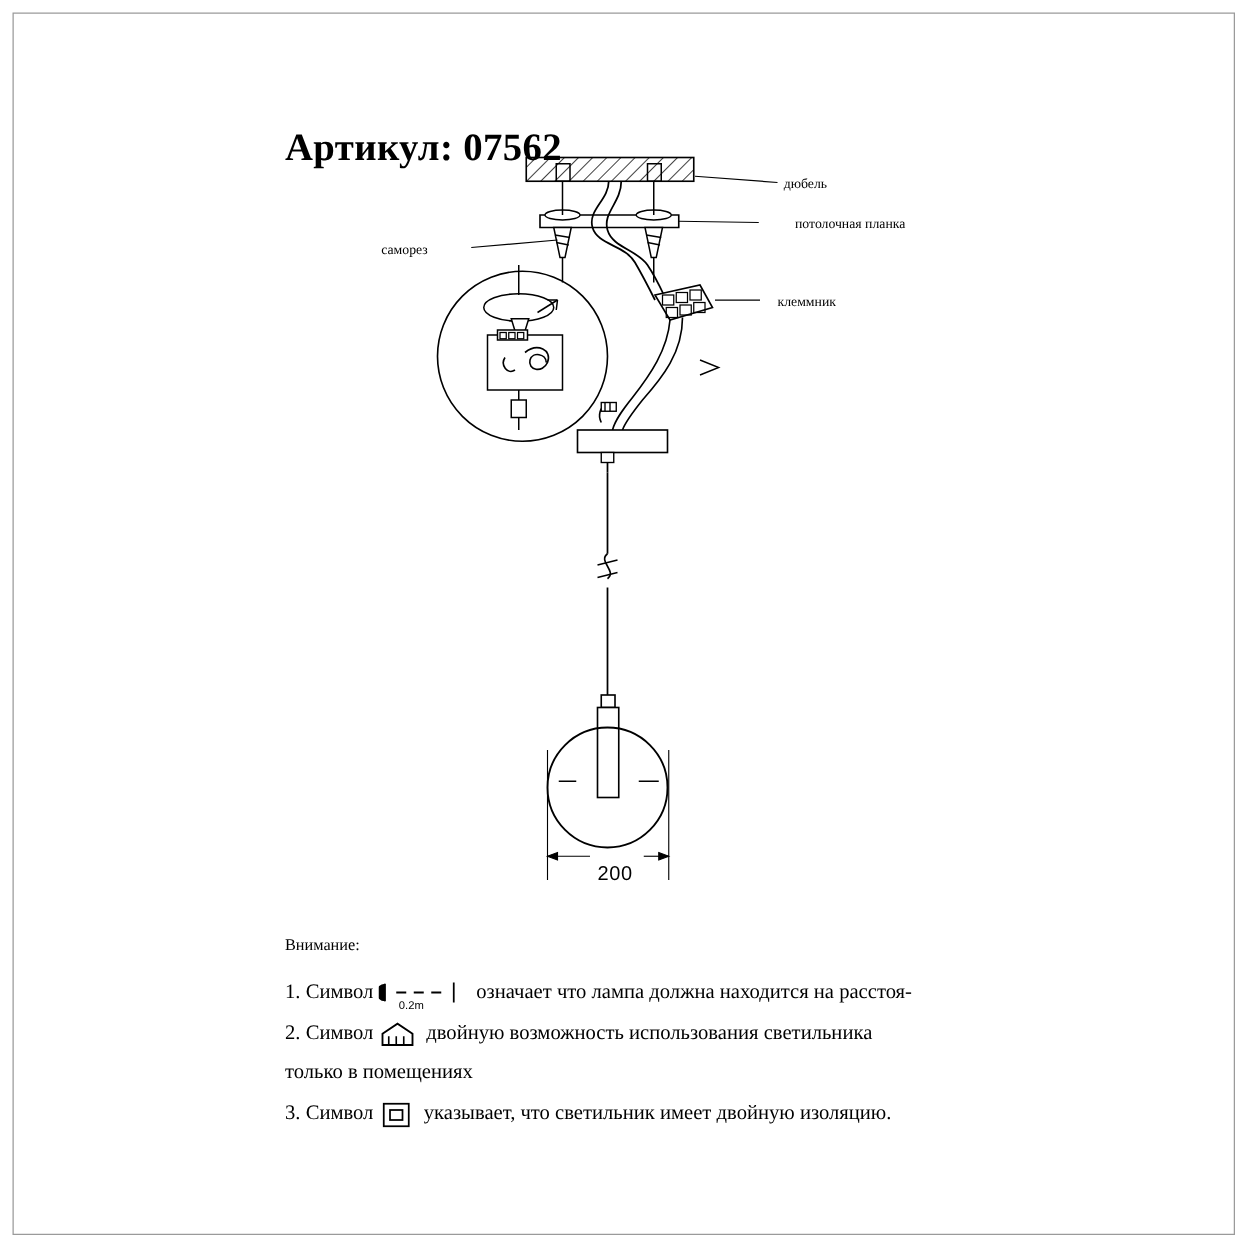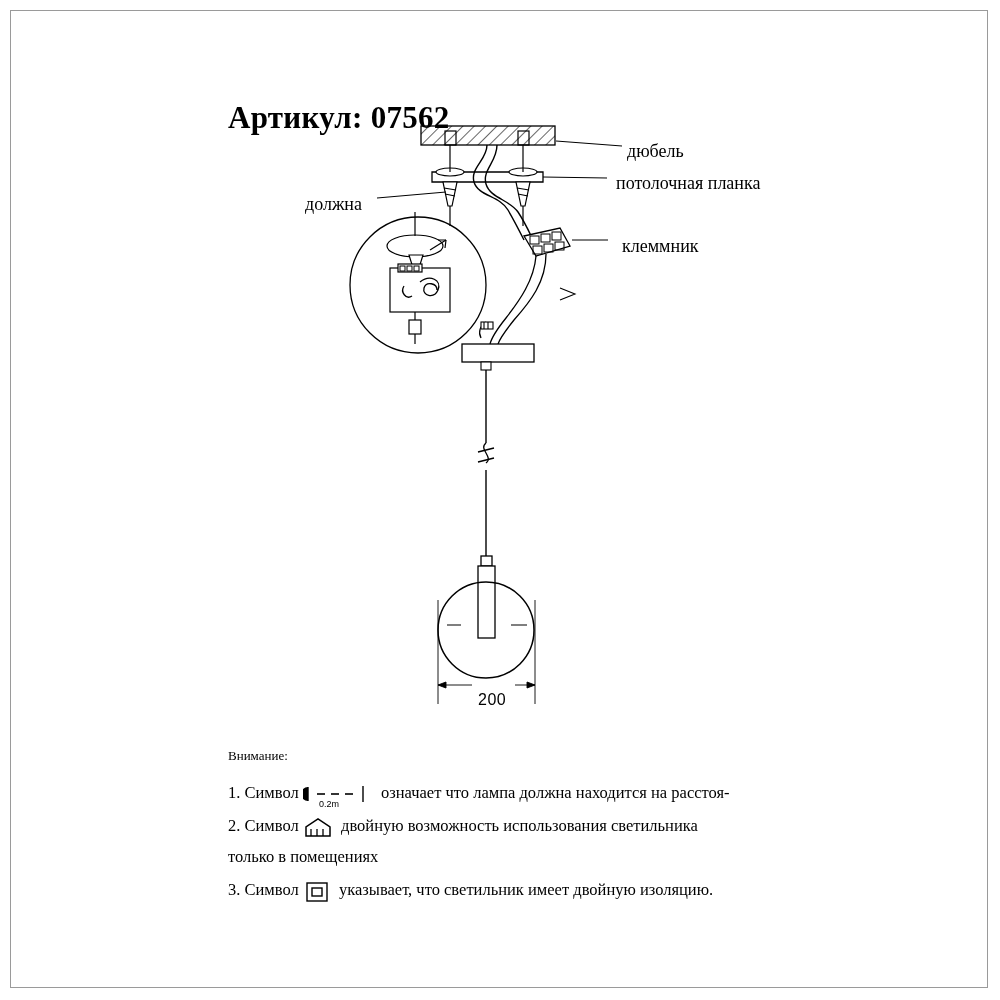--- a/index.html
+++ b/index.html
@@ -28,25 +28,25 @@
     position: absolute;
     left: 228px;
     top: 100px;
     font-size: 31px;
     font-weight: bold;
     letter-spacing: 0.3px;
     white-space: nowrap;
   }
   .callout {
     position: absolute;
-    font-size: 18px;
+    font-size: 11px;
     white-space: nowrap;
   }
   #callout-dowel { left: 627px; top: 141px; }
-  #callout-plank { left: 616px; top: 173px; }
+  #callout-plank { left: 636px; top: 173px; }
   #callout-screw { left: 305px; top: 194px; }
   #callout-terminal { left: 622px; top: 236px; }
 
   .dim-label {
     position: absolute;
     left: 478px;
     top: 691px;
     font-size: 16px;
     font-family: "Liberation Sans", sans-serif;
     letter-spacing: 0.5px;
@@ -222,21 +222,21 @@
   <g stroke="#000" stroke-width="1" fill="none">
     <line x1="556" y1="141" x2="622" y2="146"></line>
     <line x1="543" y1="177" x2="607" y2="178"></line>
     <line x1="377" y1="198" x2="446" y2="192"></line>
     <line x1="572" y1="240" x2="608" y2="240"></line>
   </g>
 </svg>
 
 <div class="callout" id="callout-dowel">дюбель</div>
 <div class="callout" id="callout-plank">потолочная планка</div>
-<div class="callout" id="callout-screw">должна</div>
+<div class="callout" id="callout-screw">саморез</div>
 <div class="callout" id="callout-terminal">клеммник</div>
 
 <div class="dim-label">200</div>
 
 <div class="notes">
   <div class="heading">Внимание:</div>
 
   <div class="note-row">
     <span>1. Символ</span>
     <span class="note-inline-sym" style="width:74px;height:22px;">

